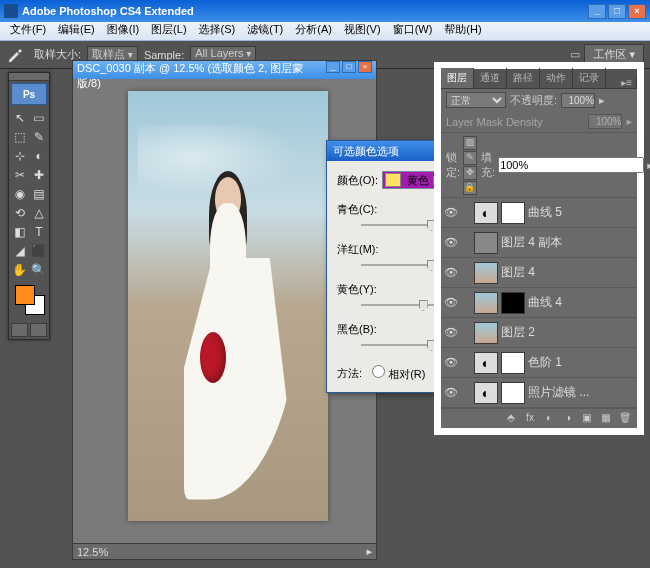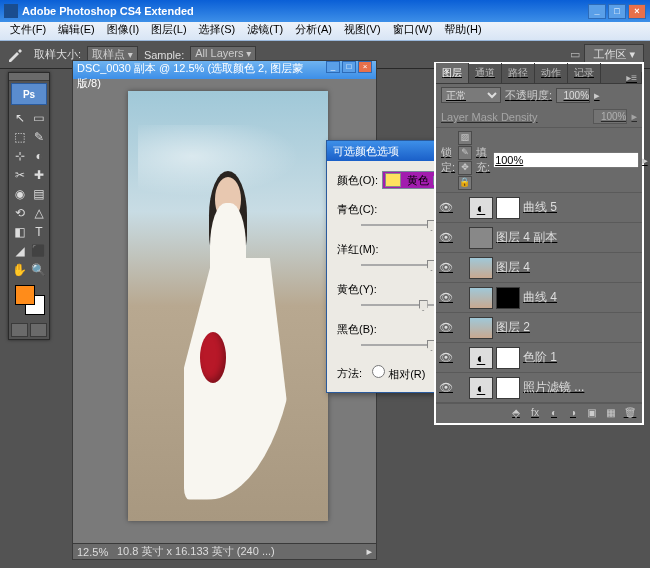--- a/index.html
+++ b/index.html
@@ -61,21 +61,21 @@
 .slider-row .pct{width:12px;}
 .slider-track{height:10px;margin:0 0 10px 24px;width:140px;position:relative;}
 .slider-track::before{content:"";position:absolute;top:3px;left:0;right:0;height:2px;background:#aaa;}
 .slider-thumb{position:absolute;top:-1px;width:9px;height:11px;background:#e8e6e0;border:1px solid #888;clip-path:polygon(0 0,100% 0,100% 70%,50% 100%,0 70%);}
 .method-row{margin-top:14px;display:flex;align-items:center;gap:10px;}
 .dialog-right{width:70px;display:flex;flex-direction:column;gap:5px;}
 .dlg-btn{height:20px;border:1px solid #7a8a9a;background:linear-gradient(#fdfdfd,#e8e6e0);border-radius:2px;text-align:center;line-height:18px;font-size:11px;}
 .dlg-chk{margin-top:4px;display:flex;align-items:center;gap:3px;}
 
 .panels{position:absolute;right:6px;top:62px;width:210px;}
-.panel{background:#6a6a6a;border:2px solid #ffffff;margin-bottom:0;text-decoration:underline;}
+.panel{background:#6a6a6a;border:7px solid #ffffff;margin-bottom:0;}
 .panel-tabs{height:20px;background:#535353;display:flex;align-items:flex-end;border-bottom:1px solid #3a3a3a;}
 .panel-tabs span{padding:3px 6px;color:#bbb;font-size:10px;border-right:1px solid #3a3a3a;}
 .panel-tabs .active{background:#6a6a6a;color:#fff;}
 .panel-tabs .menu{margin-left:auto;padding:0 4px;}
 .layers-opts{padding:3px 5px;display:flex;align-items:center;gap:4px;color:#ccc;font-size:10px;}
 .layers-opts select{background:#7a7a7a;border:1px solid #4a4a4a;color:#ddd;height:16px;font-size:10px;width:60px;}
 .layers-opts input{width:34px;height:15px;background:#7a7a7a;border:1px solid #4a4a4a;color:#ddd;font-size:10px;text-align:right;}
 .lock-row{padding:2px 5px;display:flex;align-items:center;gap:3px;color:#ccc;font-size:10px;border-top:1px solid #5a5a5a;border-bottom:1px solid #5a5a5a;}
 .lock-row .icons span{display:inline-block;width:14px;height:14px;background:#7a7a7a;border:1px solid #4a4a4a;margin-right:1px;text-align:center;font-size:9px;}
 .layer-list{max-height:300px;overflow:hidden;}
@@ -182,21 +182,20 @@
         <div class="hair"></div>
         <div class="head"></div>
         <div class="dress"></div>
         <div class="torso"></div>
         <div class="bouquet"></div>
       </div>
     </div>
   </div>
   <div class="doc-status">
     <span class="zoom">12.5%</span>
-    <span>10.8 英寸 x 16.133 英寸 (240 ...)</span>
     <span style="margin-left:auto">▸</span>
   </div>
 </div>
 
 <div class="dialog">
   <div class="dialog-title">
     <span>可选颜色选项</span>
     <div class="close">×</div>
   </div>
   <div class="dialog-body">

